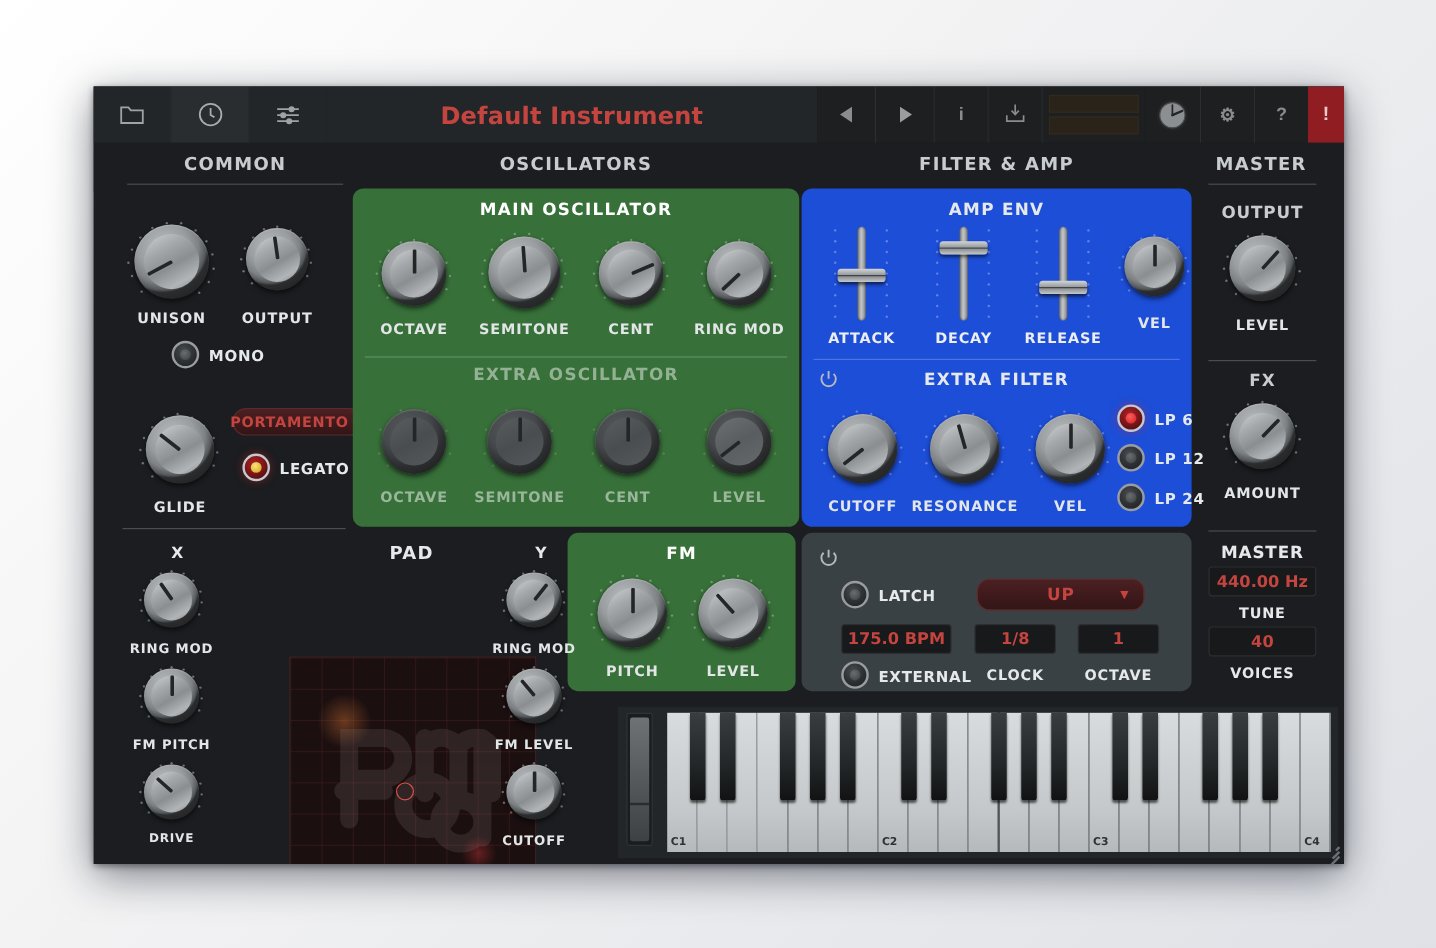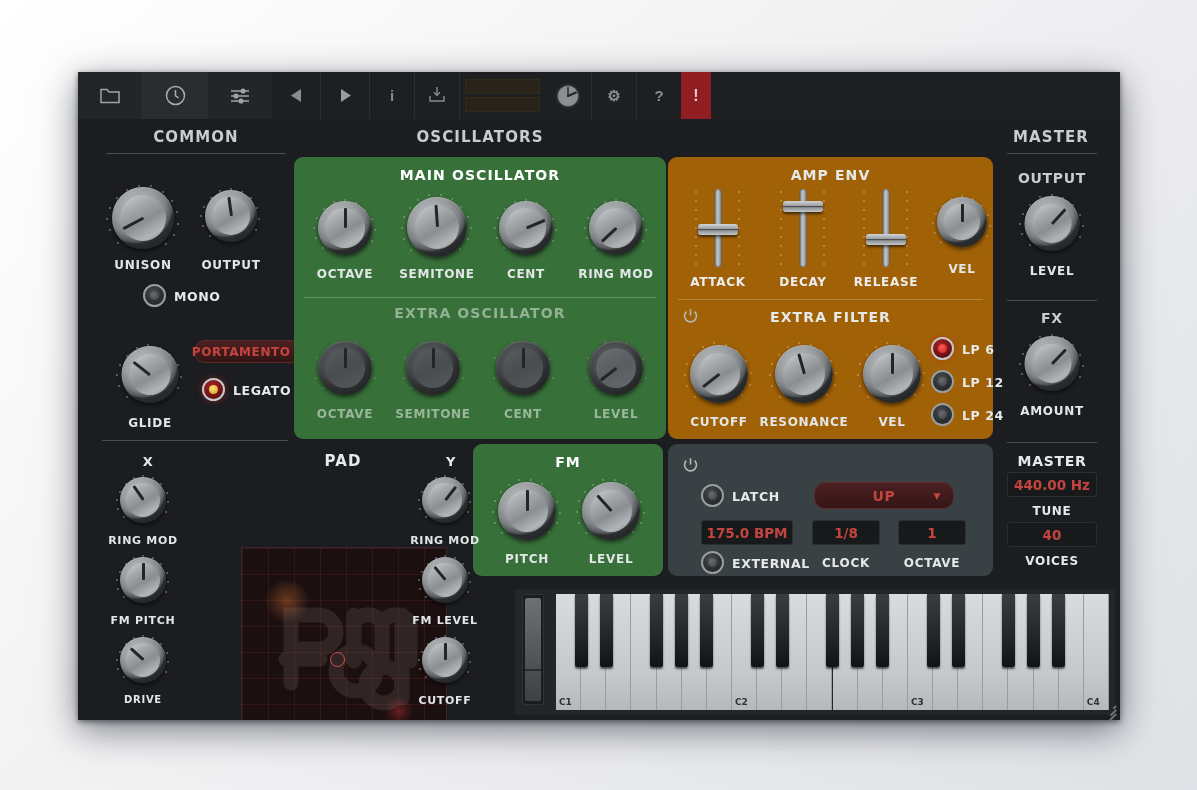--- a/index.html
+++ b/index.html
@@ -58,21 +58,21 @@
   
   #headers { position:absolute; top:47px; left:0; width:1042px; height:41px; background:#1b1d20;}
   .sec-h { position:absolute; top:9px; color:#c9ccce; font-size:15px; font-weight:bold;
      letter-spacing:1.1px; font-family:"DejaVu Sans", sans-serif; text-align:center; }
   .rule { position:absolute; height:1px; background:#4a4d50; }
 
   
   .panel { position:absolute; border-radius:9px; }
   #osc-panel  { left:216px; top:85px; width:372px; height:282px; background:#38703a; }
   #fm-panel   { left:395px; top:372px; width:190px; height:132px; background:#38703a; }
-  #fa-panel   { left:590px; top:85px; width:325px; height:282px; background:#a16207; }
+  #fa-panel   { left:590px; top:85px; width:325px; height:282px; background:#1d4ed8; }
   #arp-panel  { left:590px; top:372px; width:325px; height:132px; background:#3a4145; }
 
   .panel-title { position:absolute; width:100%; text-align:center; top:10px;
      font-size:14px; font-weight:bold; letter-spacing:1.1px; color:#ffffff;
      font-family:"DejaVu Sans", sans-serif; }
   .panel-title.dim { color:#93b294; }
   .panel-title.sub { color:#e6e9ea; }
   .panel-rule { position:absolute; height:1px; background:rgba(255,255,255,.22); }
 
   
@@ -209,20 +209,21 @@
         <span>
           <svg width="20" height="18" viewBox="0 0 20 18" stroke="#a0a3a6" stroke-width="1.5" fill="none">
             <path d="M1 4h18M1 9h18M1 14h18"></path>
             <circle cx="13" cy="4" r="1.8" fill="#a0a3a6"></circle>
             <circle cx="6" cy="9" r="1.8" fill="#a0a3a6"></circle>
             <circle cx="11" cy="14" r="1.8" fill="#a0a3a6"></circle>
           </svg>
         </span>
       </div>
 
+      <div id="preset-name">Default Instrument</div>
 
       <div class="tb-nav">
         <svg width="17" height="17" viewBox="0 0 17 17">
             <polygon points="13,2 13,15 3,8.5" fill="#8a8d90"></polygon>
           </svg>
       </div>
       <div class="tb-sep"></div>
       <div class="tb-nav">
         <svg width="17" height="17" viewBox="0 0 17 17">
             <polygon points="4,2 4,15 14,8.5" fill="#9a9da0"></polygon>
@@ -257,20 +258,21 @@
       <div class="tb-sep"></div>
       <div class="tb-ic">⚙</div>
       <div class="tb-sep"></div>
       <div class="tb-ic">?</div>
       <div id="panic">!</div>
     </div>
 
     <div id="headers">
       <div class="sec-h" style="left:18px;  width:200px;">COMMON</div>
       <div class="sec-h" style="left:216px; width:372px;">OSCILLATORS</div>
+      <div class="sec-h" style="left:590px; width:325px;">FILTER &amp; AMP</div>
       <div class="sec-h" style="left:917px; width:112px;">MASTER</div>
       <div class="rule" style="left:28px; top:34px; width:180px;"></div>
       <div class="rule" style="left:929px; top:34px; width:90px;"></div>
     </div>
 
     <div>
 
       <div class="knob" style="left:27px; top:108px; width:76px;">
         <div class="ticks" style="width:76px;height:76px;">
           <i style="left:4px;top:49px"></i>

